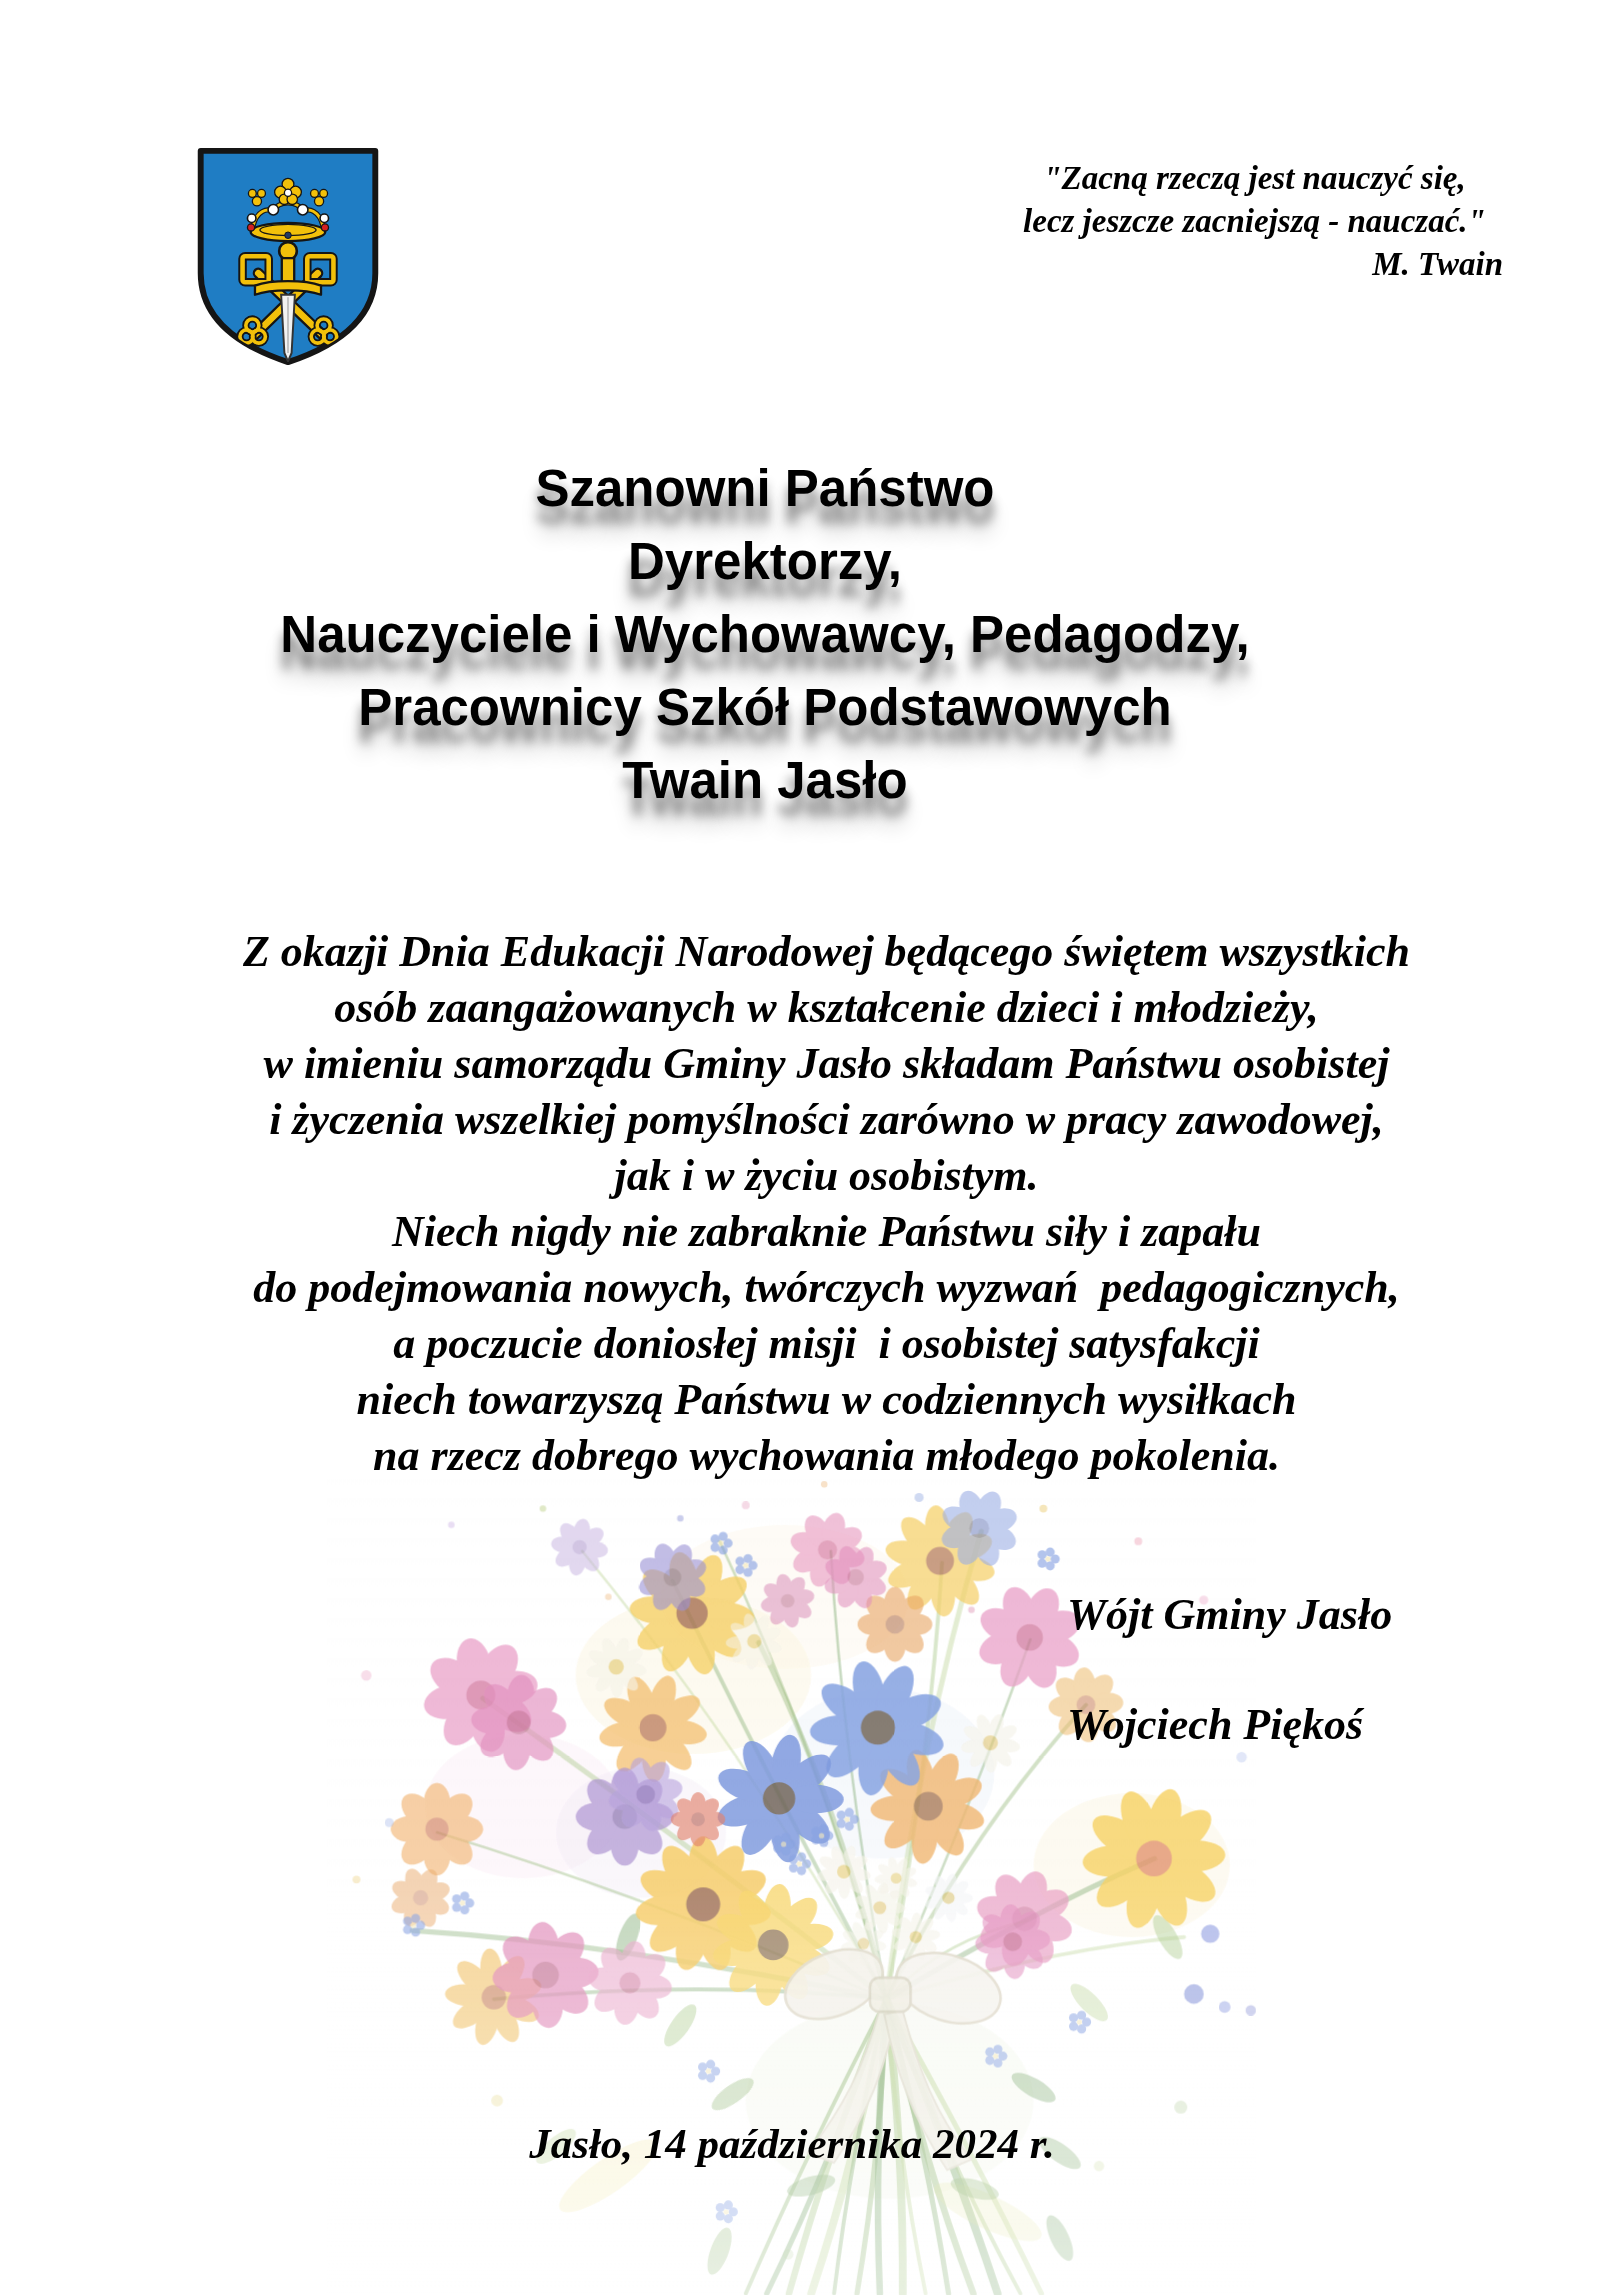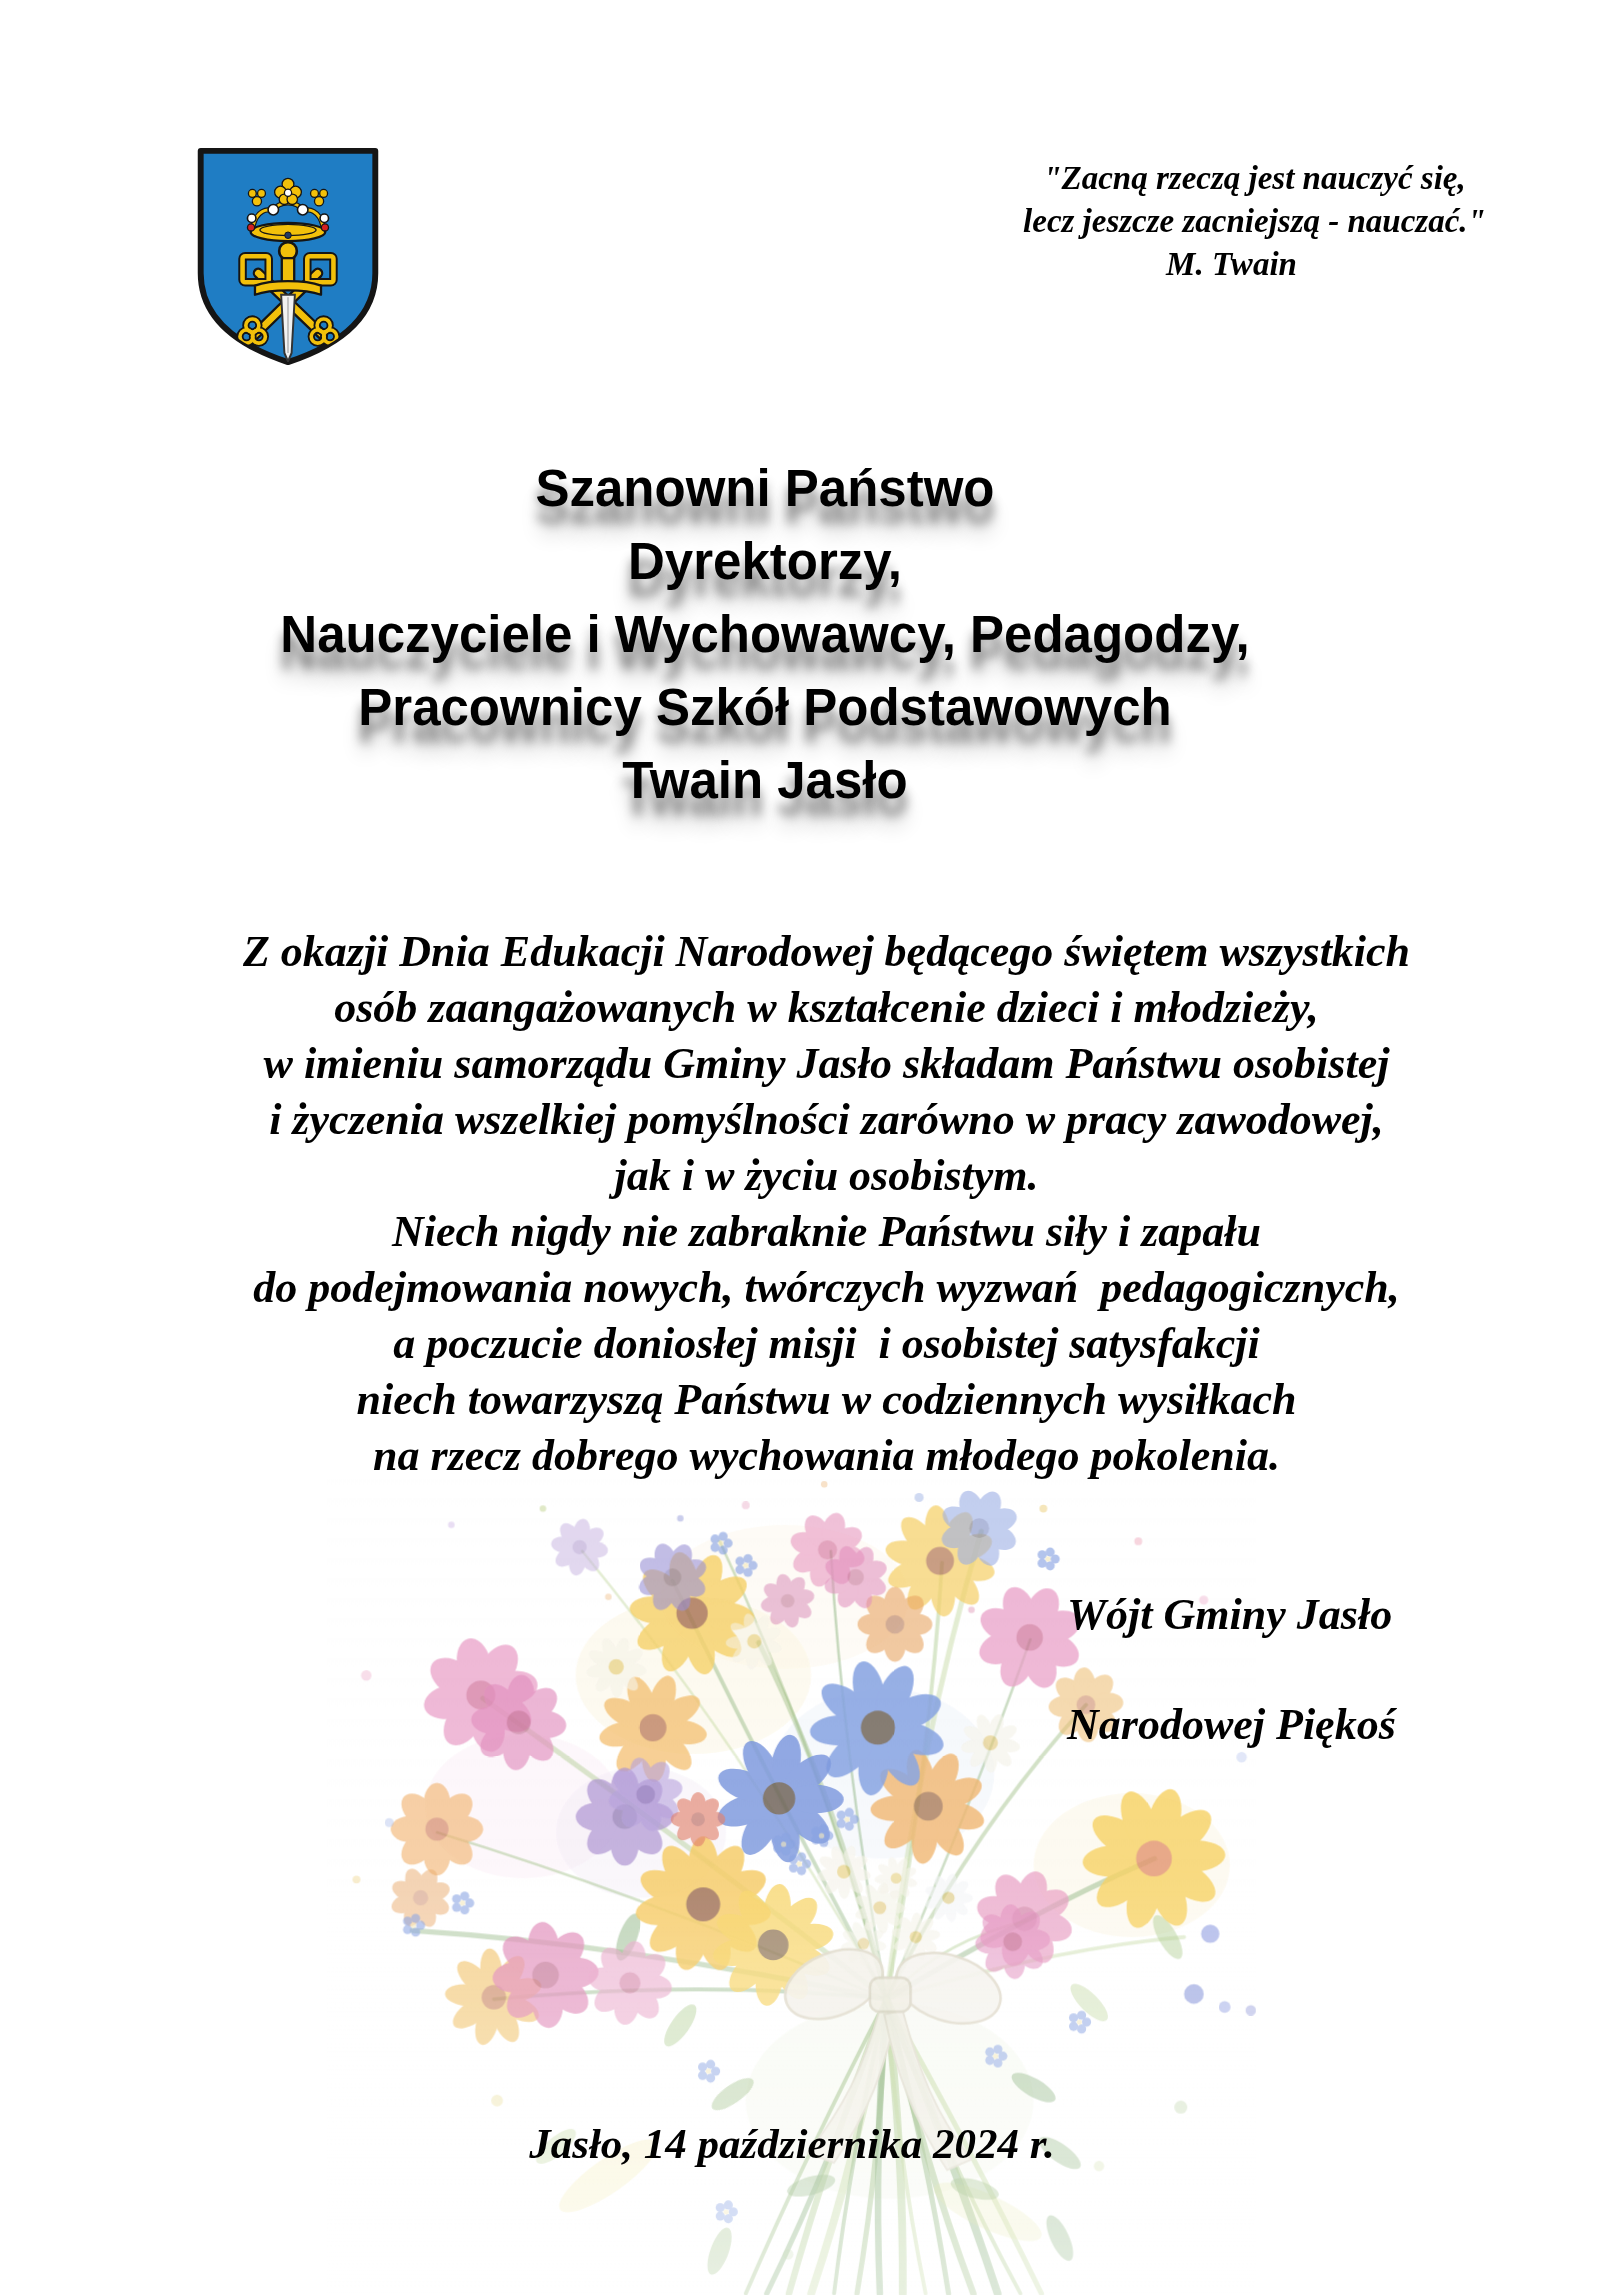--- a/index.html
+++ b/index.html
@@ -12,21 +12,21 @@
   }
   
   .crest{position:absolute;left:194px;top:145px;width:188px;height:223px;z-index:2;}
   .crest svg{display:block;width:100%;height:100%;}
   
   .quote{
     position:absolute;left:960px;top:157px;width:589px;z-index:3;
     font-style:italic;font-weight:bold;
     font-size:33px;line-height:43px;color:#000;text-align:center;
   }
-  .quote .attr{padding-right:46px;}
+  .quote .attr{text-align:right;padding-right:46px;}
   
   .heading{
     position:absolute;left:12px;top:452px;width:1506px;z-index:3;
     font-family:"Liberation Sans","DejaVu Sans",sans-serif;
     font-weight:bold;font-size:51px;line-height:73px;
     color:#000;text-align:center;
     text-shadow:0 17px 10.5px rgba(0,0,0,0.45), 0 27.5px 19.6px rgba(0,0,0,0.18);
   }
   
   .bodytext{
@@ -812,18 +812,18 @@
             <path d="M845 810 C820 900 790 960 735 1030 L775 1045 C830 965 850 905 872 815 Z" fill="#efece0" stroke="#d8d2c0" stroke-width="3"></path>
             <path d="M880 812 C905 905 930 970 985 1040 L948 1056 C895 975 870 908 852 818 Z" fill="#ece9dc" stroke="#d8d2c0" stroke-width="3"></path>
             <rect x="830" y="762" width="62" height="52" rx="14" fill="#ece8da" stroke="#cfc8b2" stroke-width="4"></rect>
           </g>
         </g>
         <rect x="0" y="0" width="1420" height="1250" fill="url(#fade)"></rect>
       </svg>
   </div>
 
   <div class="sig title">Wójt Gminy Jasło</div>
-  <div class="sig name">Narodowej Piękoś</div>
+  <div class="sig name">Wojciech Piękoś</div>
 
   <div class="dateline">Jasło, 14 października 2024 r.</div>
 
 </div>
 
 
 </body></html>

